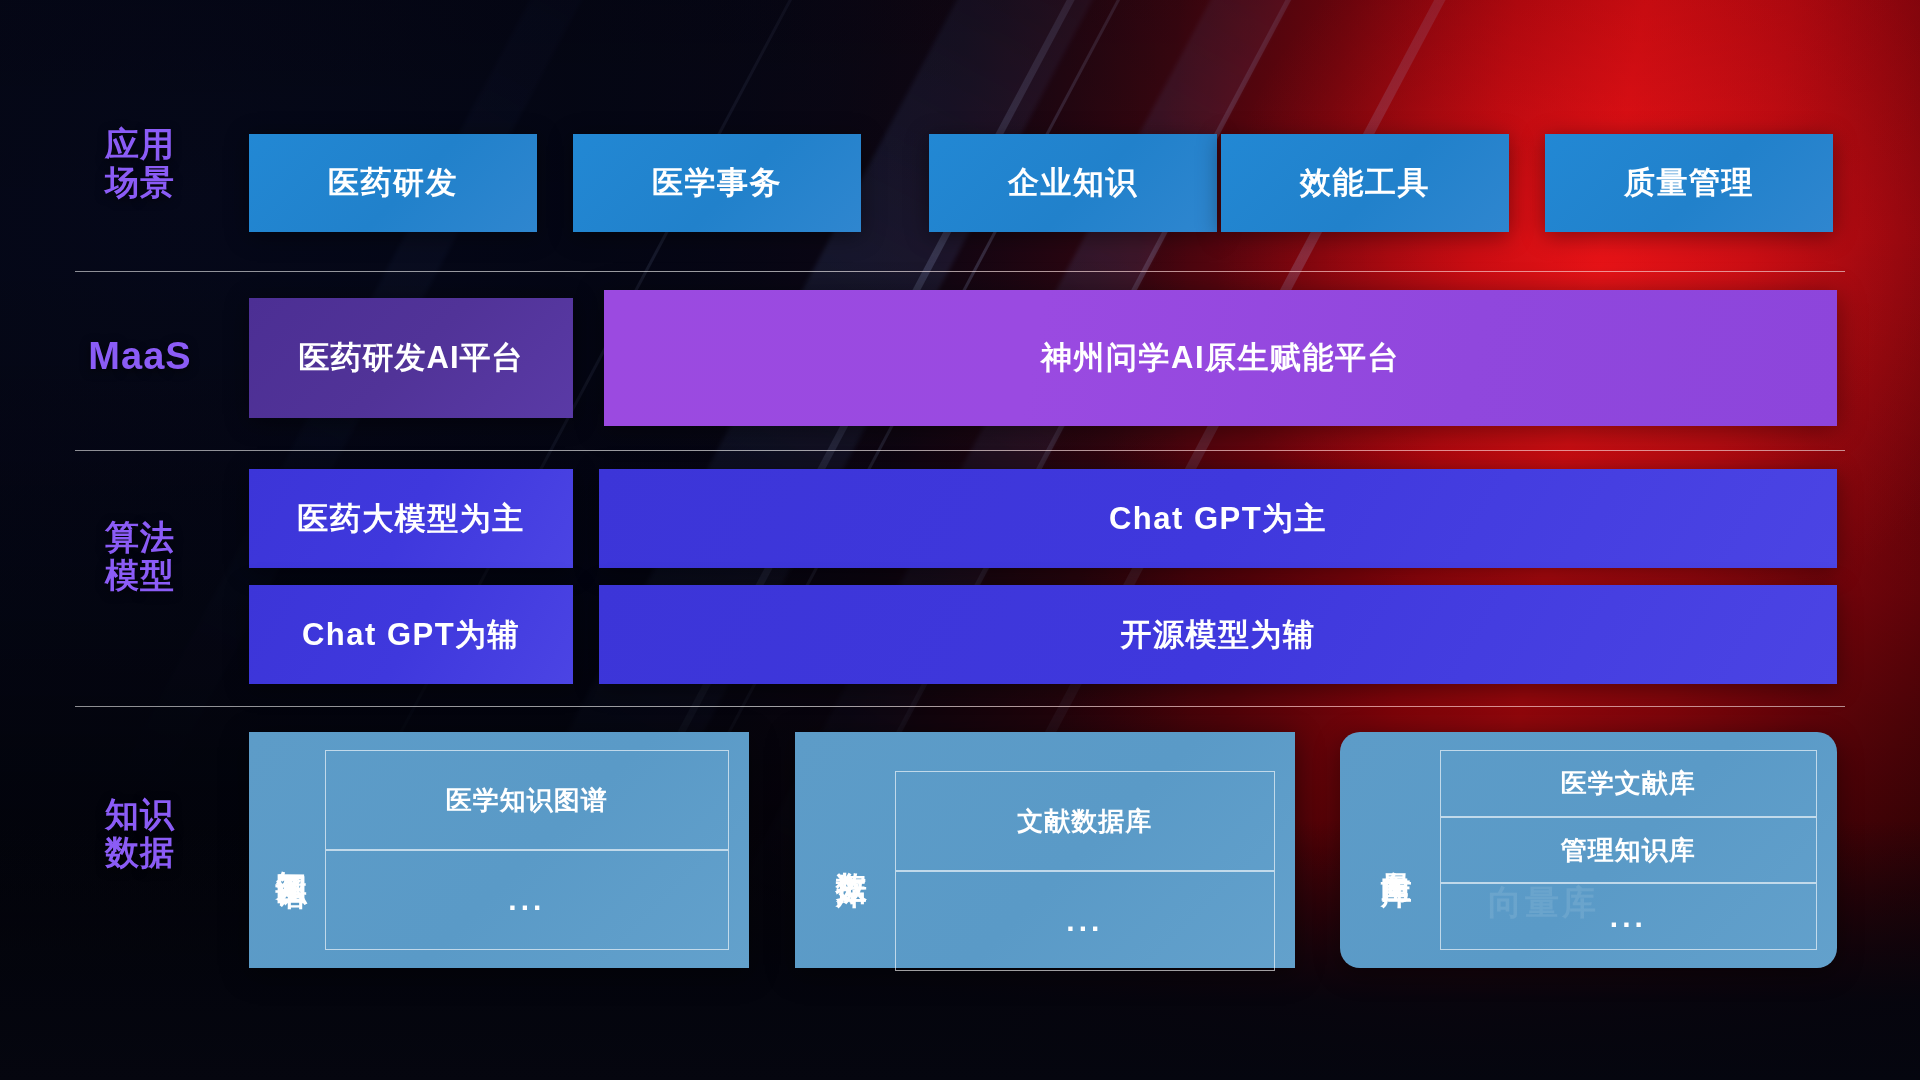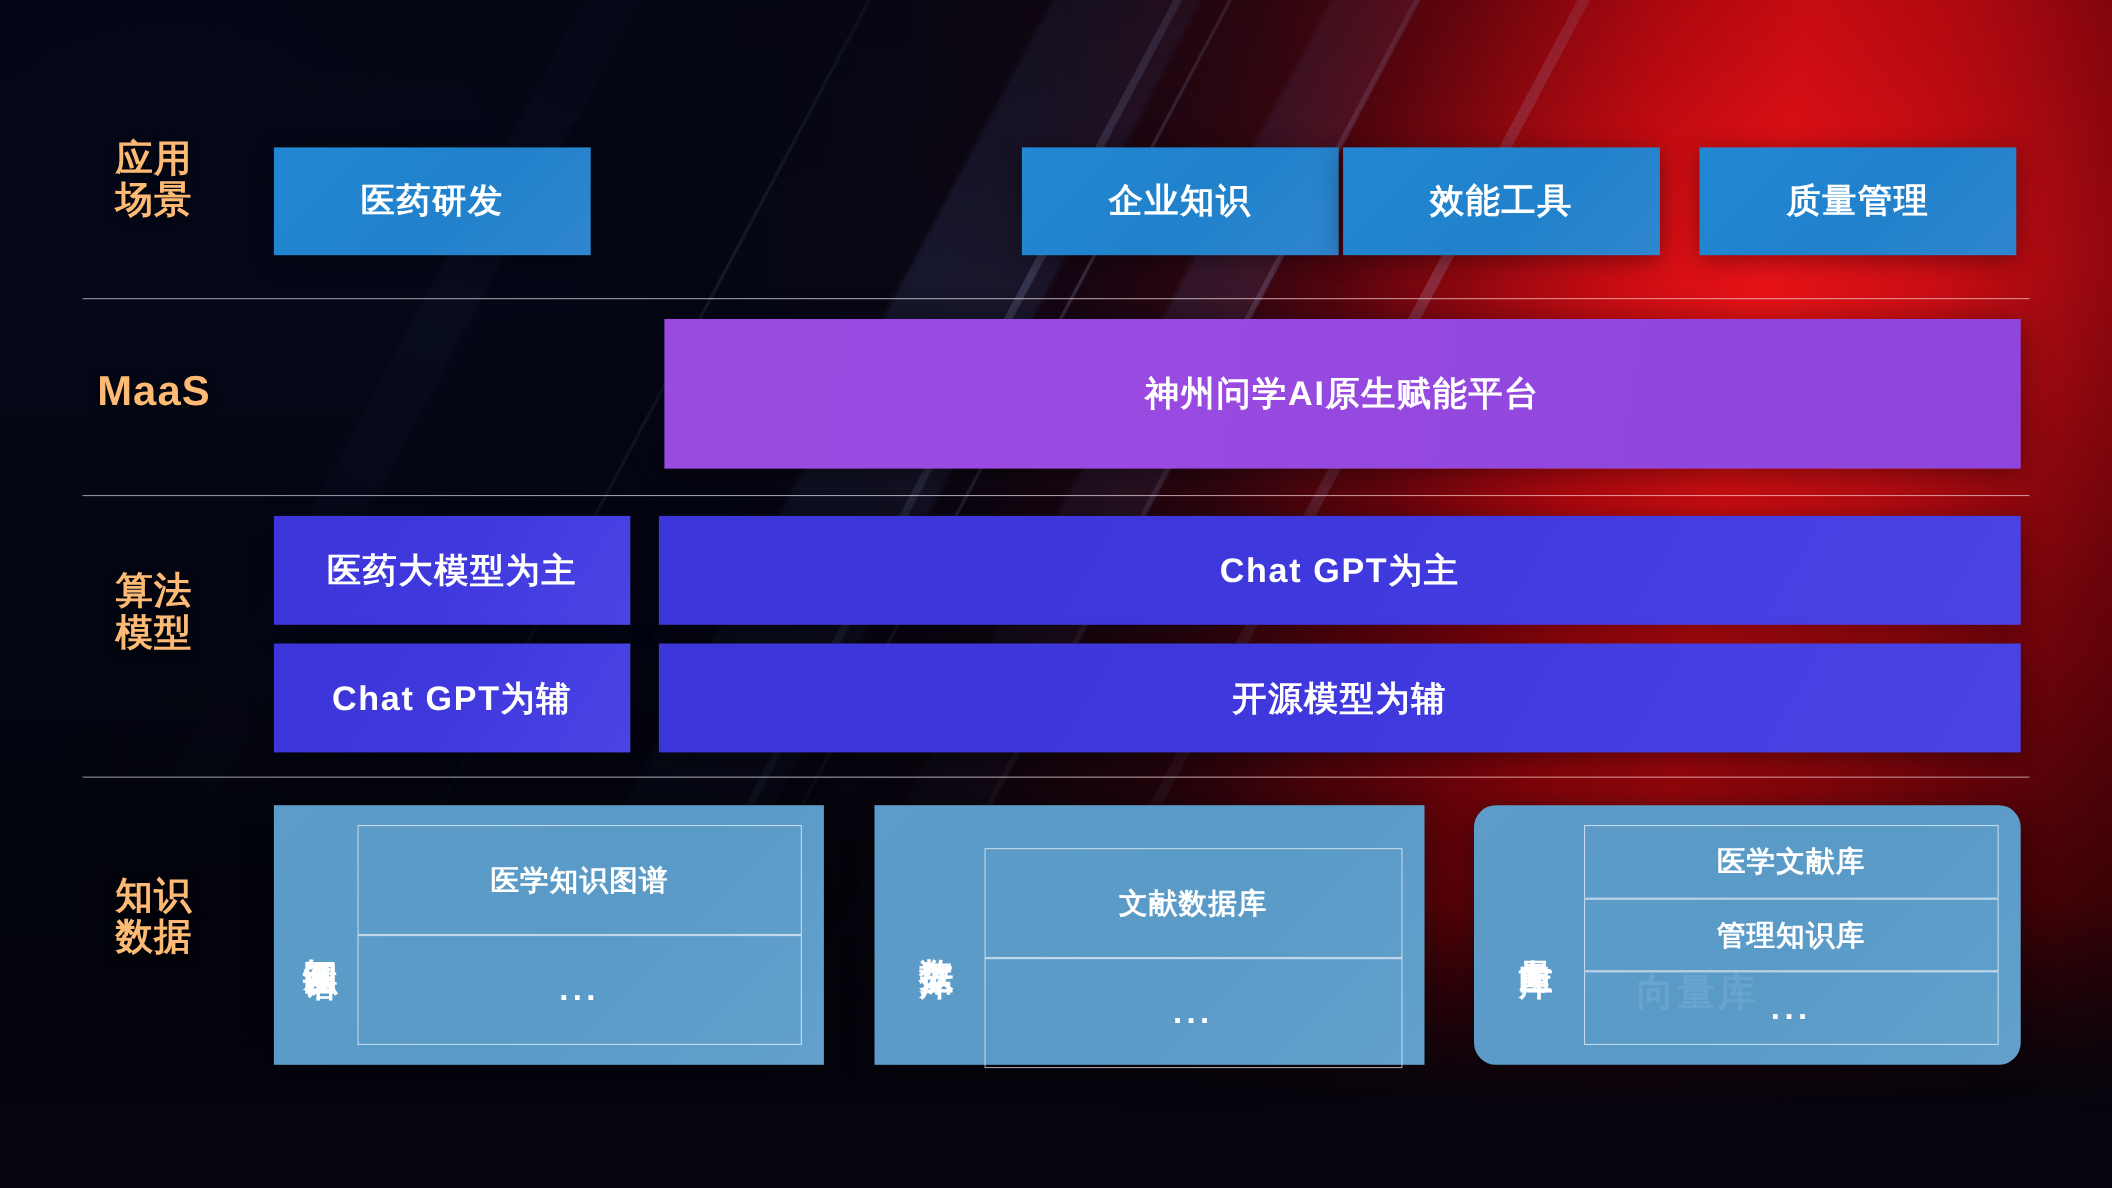--- a/index.html
+++ b/index.html
@@ -96,21 +96,21 @@
   }
 
   
   .content {
     position: absolute;
     inset: 0;
   }
 
   .row-label {
     position: absolute;
-    color: #fdba74;
+    color: #8b5cf6;
     font-weight: 700;
     line-height: 1.12;
     text-align: center;
     letter-spacing: 1px;
     text-shadow: 0 2px 10px rgba(0,0,0,0.65);
   }
 
   .divider {
     position: absolute;
     height: 1px;
@@ -237,30 +237,32 @@
   <div class="bg-bottom-fade"></div>
 
   <div class="content">
 
     <div class="row-label" style="left:75px; top:125px; width:130px; font-size:34px;">
       <div>应用</div>
       <div>场景</div>
     </div>
 
     <div class="box app" style="left:249px;  top:134px; width:288px; height:98px;">医药研发</div>
+    <div class="box app" style="left:573px;  top:134px; width:288px; height:98px;">医学事务</div>
     <div class="box app" style="left:897px;  top:134px; width:288px; height:98px;margin-left:32px;">企业知识</div>
     <div class="box app" style="left:1221px; top:134px; width:288px; height:98px;">效能工具</div>
     <div class="box app" style="left:1545px; top:134px; width:288px; height:98px;">质量管理</div>
 
     <div class="divider" style="left:75px; top:271px; width:1770px;"></div>
 
     <div class="row-label" style="left:70px; top:335px; width:140px; font-size:38px;">
       <div>MaaS</div>
     </div>
 
+    <div class="box maas-left" style="left:249px; top:298px; width:324px; height:120px;">医药研发AI平台</div>
     <div class="box maas-right" style="left:604px; top:290px; width:1233px; height:136px;">神州问学AI原生赋能平台</div>
 
     <div class="divider" style="left:75px; top:450px; width:1770px;"></div>
 
     <div class="row-label" style="left:75px; top:518px; width:130px; font-size:34px;">
       <div>算法</div>
       <div>模型</div>
     </div>
 
     <div class="box algo" style="left:249px; top:469px; width:324px; height:99px;">医药大模型为主</div>

